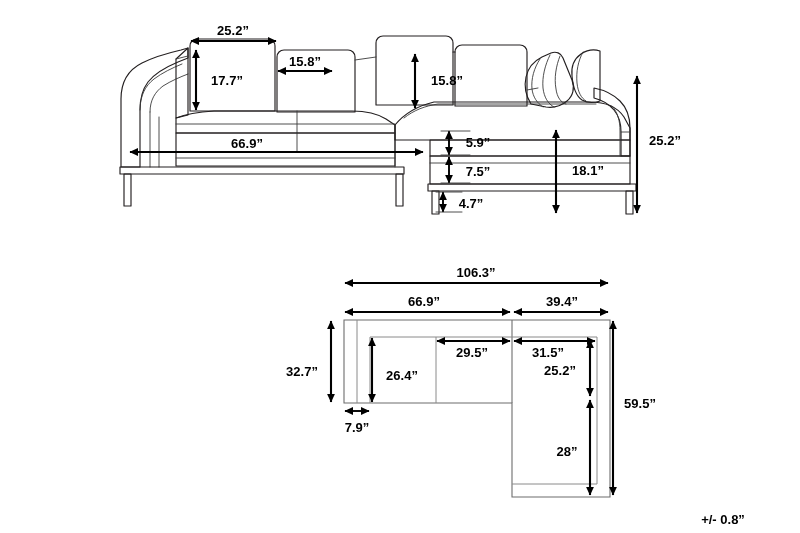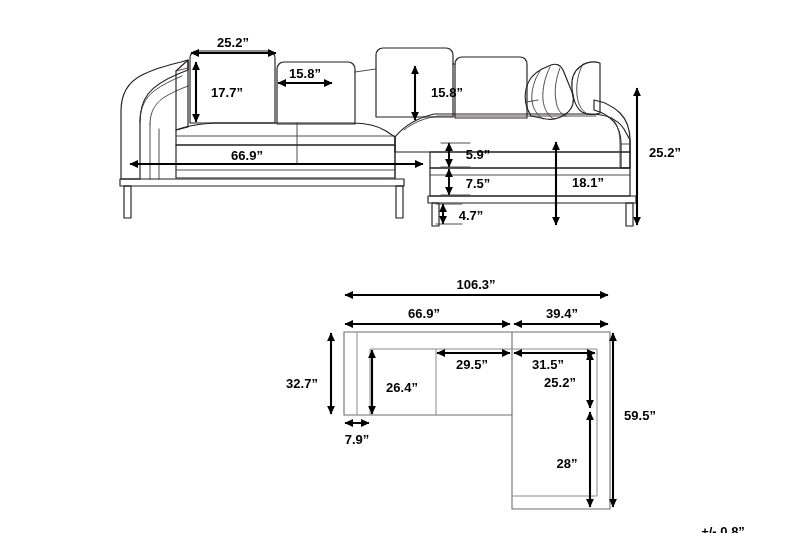--- a/index.html
+++ b/index.html
@@ -1,21 +1,21 @@
 <!DOCTYPE html>
 <html><head>
 <meta charset="utf-8">
 <style>
   html,body{margin:0;padding:0;background:#ffffff;}
   body{
     width:800px;height:533px;position:relative;overflow:hidden;
     font-family:"Liberation Sans", sans-serif;
     color:#000000;
   }
-  #stage{position:absolute;left:0;top:12px;width:800px;height:447px;}
+  #stage{position:absolute;left:0;top:0;width:800px;height:447px;}
   svg.dwg{position:absolute;left:0;top:0;width:800px;height:533px;}
   .dimtext{
     font-family:"Liberation Sans", sans-serif;
     font-weight:bold;
     fill:#000000;
     font-size:13px;
   }
   .tol{
     font-family:"Liberation Sans", sans-serif;
     font-weight:bold;

